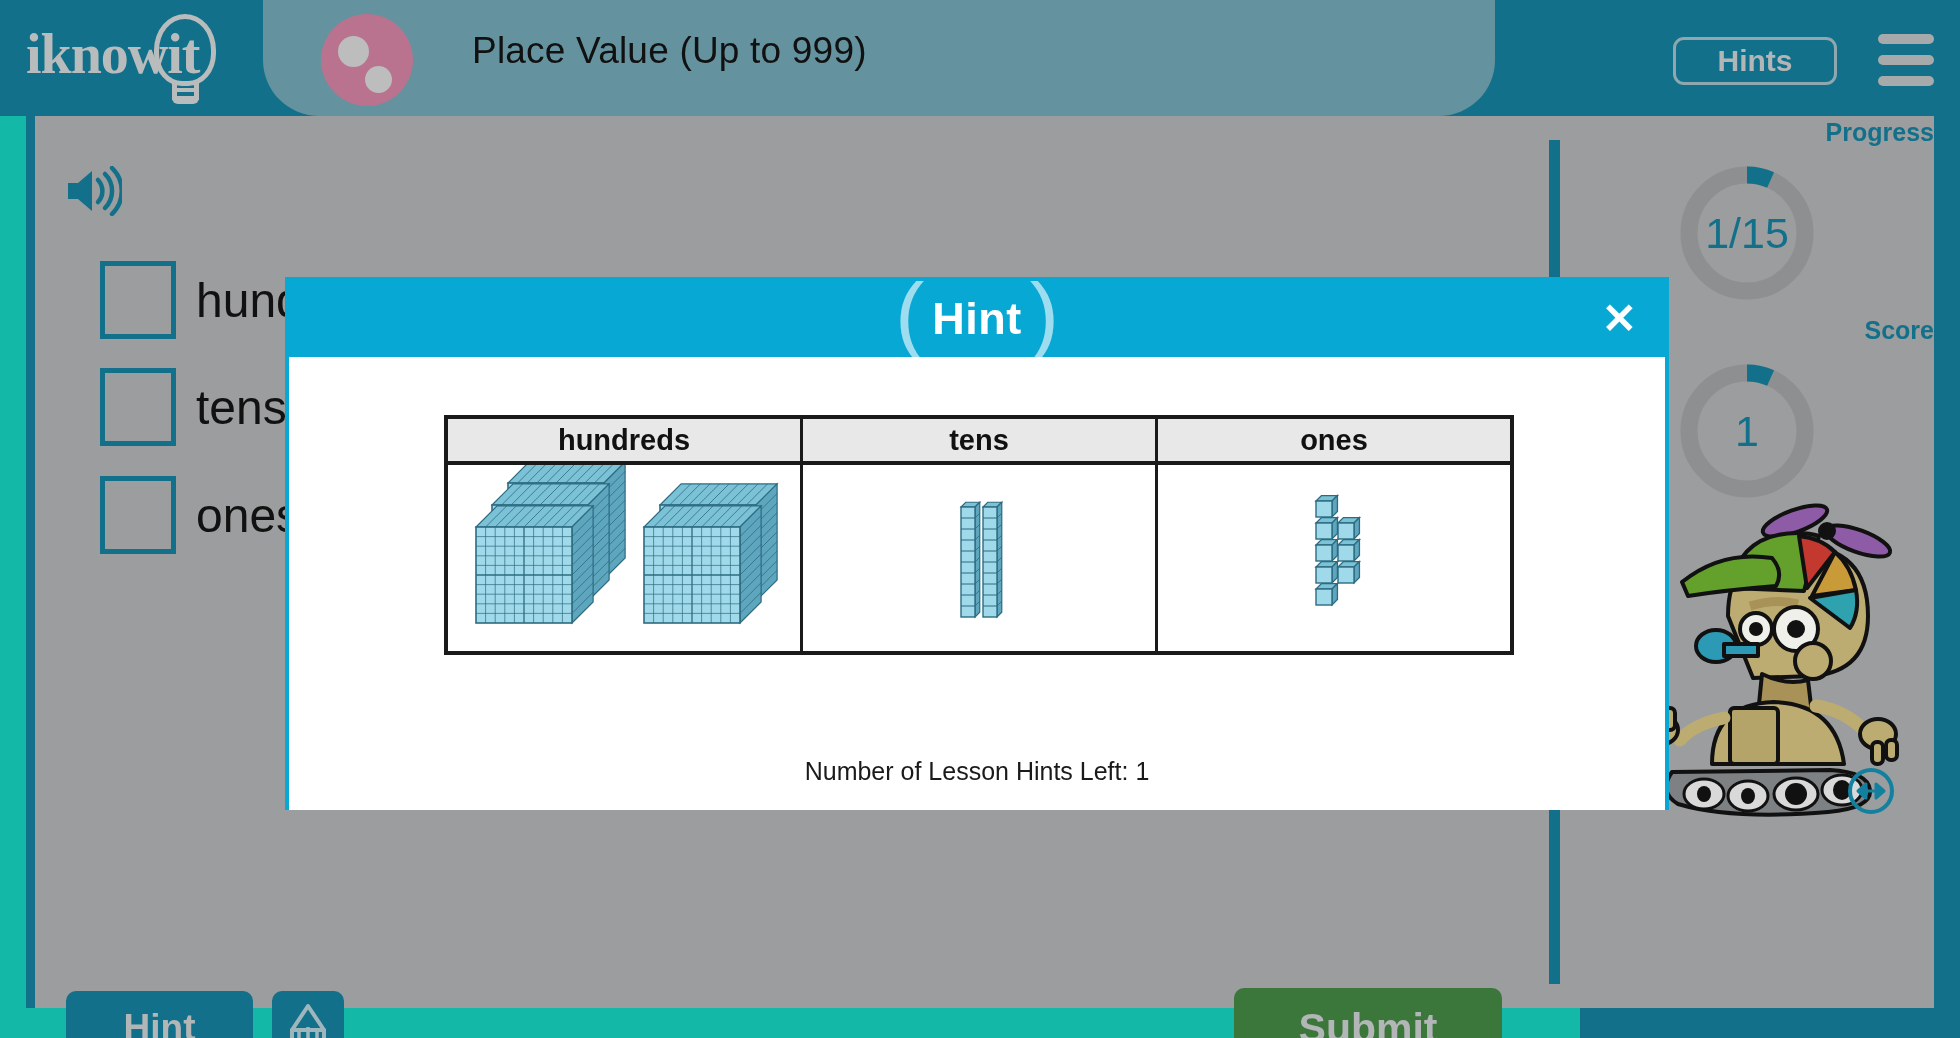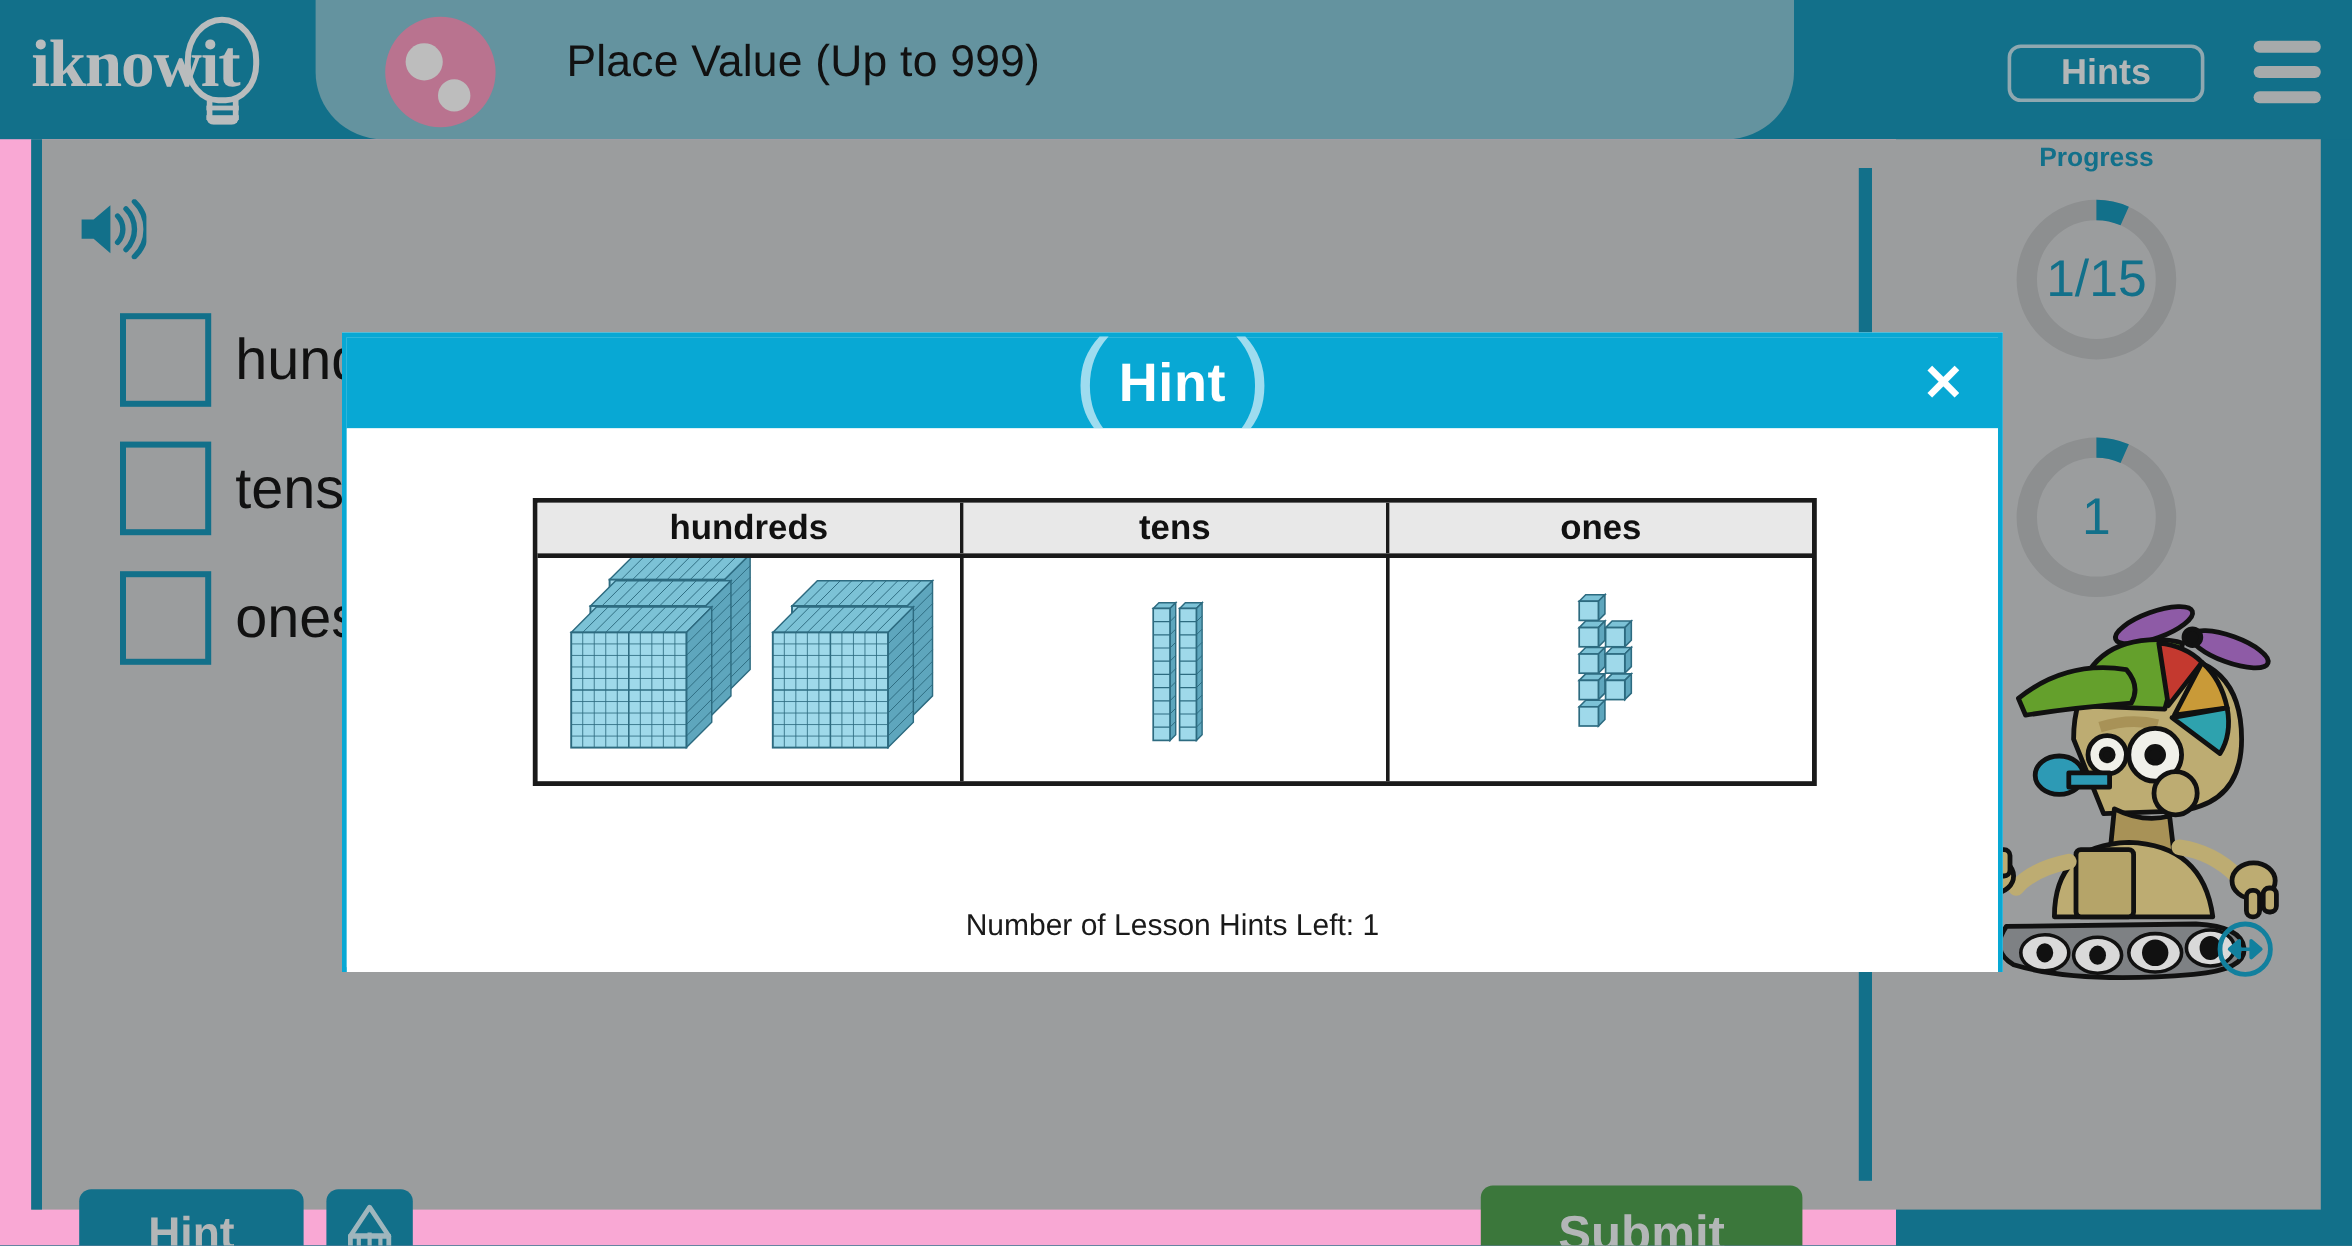--- a/index.html
+++ b/index.html
@@ -2,21 +2,21 @@
 <html><head>
 <meta charset="utf-8">
 <style>
   * { box-sizing: border-box; margin: 0; padding: 0; }
   html, body {
     width: 1960px; height: 1038px;
     background: #12708a;
     font-family: "Liberation Sans", sans-serif;
     overflow: hidden;
   }
-  #app { position: relative; width: 1580px; height: 1038px; background: #f9a8d4; }
+  #app { position: relative; width: 1580px; height: 1038px; background: #14b8a6; }
 
   
   #header { position: absolute; left: 0; top: 0; width: 1960px; height: 116px; background: #12708a; }
   #logo {
     position: absolute; left: 22px; top: 8px; width: 215px; height: 98px;
   }
   #logo .logo-text {
     position: absolute; left: 4px; top: 14px;
     font-family: "Liberation Serif", serif;
     font-size: 56px; font-weight: 700; color: #b9bcbd; letter-spacing: -1px;
@@ -120,22 +120,22 @@
   #submit-btn {
     position: absolute; left: 1208px; top: 872px; width: 268px; height: 80px;
     background: #3b773b; border-radius: 10px; color: #b3b6b7;
     font-size: 41px; font-weight: 700;
     display: flex; align-items: center; justify-content: center; cursor: pointer;
   }
 
   
   #right-panel { position: absolute; left: 1534px; top: 0; width: 374px; height: 892px; }
   .meter-title {
-    position: absolute; width: 100%; text-align: center;
-    color: #12708a; font-size: 22px; font-weight: 700;
+    position: absolute; width: 100%; text-align: right;
+    color: #12708a; font-size: 25px; font-weight: 700;
   }
   .ring { position: absolute; left: 50%; transform: translateX(-50%); width: 150px; height: 150px; }
   .ring svg { display: block; }
   .ring .ring-val {
     position: absolute; left: 0; top: 0; width: 150px; height: 150px;
     display: flex; align-items: center; justify-content: center;
     font-size: 43px; color: #12708a;
   }
   #progress-title { top: 2px; }
   #progress-ring { top: 42px; }
@@ -271,20 +271,21 @@
 
       <div class="meter-title" id="progress-title">Progress</div>
       <div class="ring" id="progress-ring">
         <svg width="150" height="150" viewBox="0 0 150 150">
           <circle cx="75" cy="75" r="58" fill="none" stroke="#8d8f90" stroke-width="17"></circle>
           <circle id="progress-arc" cx="75" cy="75" r="58" fill="none" stroke="#12708a" stroke-width="17" transform="rotate(-90 75 75)" stroke-dasharray="24.29498318776107 364.424747816416"></circle>
         </svg>
         <div class="ring-val">1/15</div>
       </div>
 
+      <div class="meter-title" id="score-title">Score</div>
       <div class="ring" id="score-ring">
         <svg width="150" height="150" viewBox="0 0 150 150">
           <circle cx="75" cy="75" r="58" fill="none" stroke="#8d8f90" stroke-width="17"></circle>
           <circle id="score-arc" cx="75" cy="75" r="58" fill="none" stroke="#12708a" stroke-width="17" transform="rotate(-90 75 75)" stroke-dasharray="24.29498318776107 364.424747816416"></circle>
         </svg>
         <div class="ring-val">1</div>
       </div>
 
       <div id="mascot">
         <svg width="300" height="330" viewBox="0 0 300 330">

